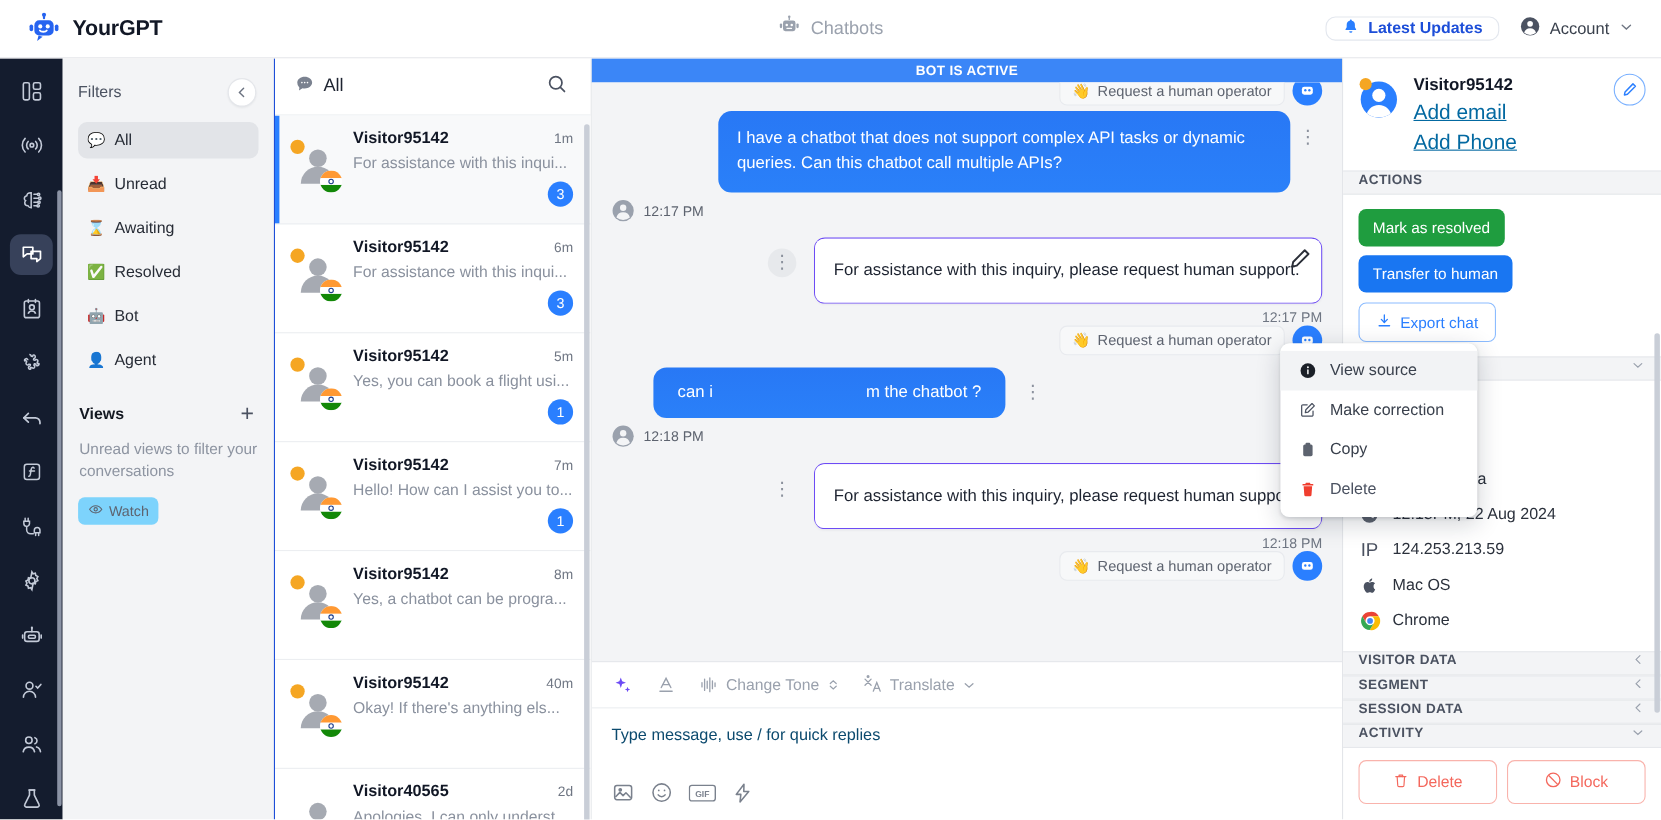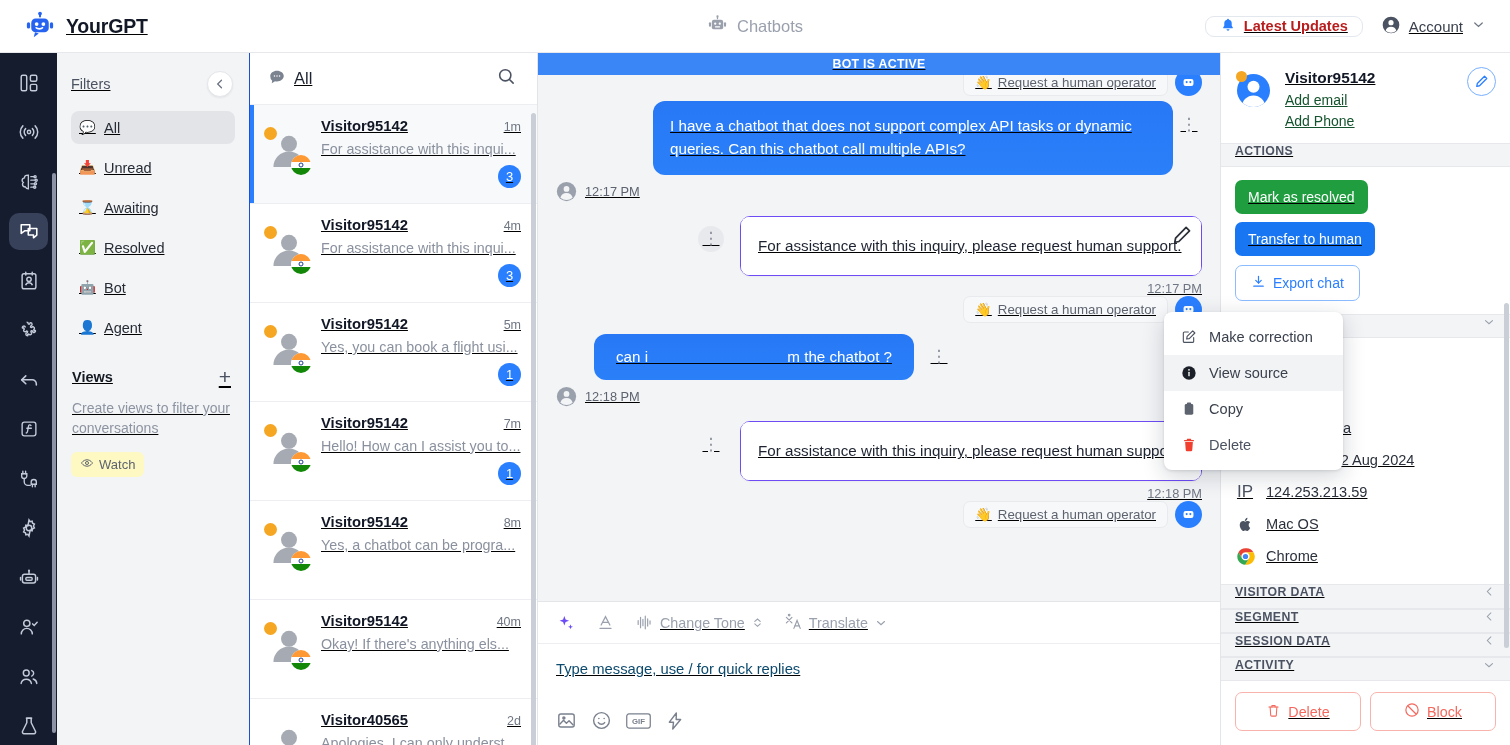--- a/index.html
+++ b/index.html
@@ -3,21 +3,21 @@
 <meta charset="utf-8">
 <style>
   * { box-sizing: border-box; margin: 0; padding: 0; }
   html, body {
     width: 1510px; height: 745px;
     overflow: hidden;
     font-family: "Liberation Sans", sans-serif;
     background: #ffffff;
     -webkit-font-smoothing: antialiased;
   }
-  .app { width: 1510px; height: 745px; display: flex; flex-direction: column; text-decoration: underline; }
+  .app { width: 1510px; height: 745px; display: flex; flex-direction: column; }
 
   
   .topbar {
     height: 53px; min-height: 53px;
     background: #ffffff;
     border-bottom: 1px solid #e6e8ec;
     display: flex; align-items: center;
     position: relative;
     z-index: 40;
   }
@@ -31,21 +31,21 @@
   }
   .topbar-center .lbl { font-size: 16.5px; color: #9aa1ad; }
   .topbar-right {
     margin-left: auto; display: flex; align-items: center; gap: 10px;
     padding-right: 16px;
   }
   .updates-btn {
     display: flex; align-items: center; gap: 8px;
     border: 1px solid #e3e7ee; border-radius: 9px;
     padding: 0 14px; background: #fff;
-    font-size: 14.5px; color: #b91c1c; font-weight: 600;
+    font-size: 14.5px; color: #1d4ed8; font-weight: 600;
     cursor: pointer;
   }
   .account-btn {
     display: flex; align-items: center; gap: 8px;
     padding: 6px 8px; background: transparent; border: none;
     font-size: 15px; color: #3a414d; cursor: pointer;
   }
 
   
   .body-row { flex: 1; display: flex; min-height: 0; position: relative; }
@@ -102,21 +102,21 @@
   .filter-emoji { font-size: 13.5px; width: 16px; text-align: center; line-height: 1; }
   .views-head {
     display: flex; align-items: center; justify-content: space-between;
     margin-top: 22px; margin-bottom: 12px; padding: 0 4px 0 1px;
   }
   .views-title { font-size: 14.5px; font-weight: bold; color: #141922; }
   .views-plus { font-size: 21px; color: #4b5261; cursor: pointer; line-height: 1; }
   .views-hint { font-size: 14px; color: #8d94a1; line-height: 1.42; padding: 0 1px; }
   .watch-chip {
     margin-top: 13px; display: inline-flex; align-items: center; gap: 5px;
-    background: #fef9c3; border-radius: 6px; padding: 4px 9px;
+    background: #7dd3fc; border-radius: 6px; padding: 4px 9px;
     font-size: 13px; color: #5d636f; cursor: pointer;
   }
 
   
   .convlist {
     width: 288px; min-width: 288px;
     background: #ffffff;
     border-right: 1px solid #e3e5e9;
     display: flex; flex-direction: column;
     position: relative;
@@ -298,21 +298,21 @@
   .rp-avatar-circle {
     width: 33px; height: 33px; border-radius: 50%; background: #2a7fff;
     display: flex; align-items: flex-end; justify-content: center; overflow: hidden;
   }
   .rp-avatar-circle svg { width: 31px; height: 31px; color: #fff; }
   .rp-avatar-dot {
     position: absolute; left: -1px; top: -3px; width: 11px; height: 11px;
     border-radius: 50%; background: #f5a623;
   }
   .rp-name { font-size: 15.4px; font-weight: bold; color: #111725; }
-  .rp-link { font-size: 14px; color: #14532d; text-decoration: underline; display: block; margin-top: 5px; cursor: pointer; }
+  .rp-link { font-size: 19px; color: #0369a1; text-decoration: underline; display: block; margin-top: 5px; cursor: pointer; }
   .rp-edit {
     position: absolute; right: 14px; top: 14px;
     width: 29px; height: 29px; border-radius: 50%;
     border: 1.4px solid #79b0ff; color: #2a7fff;
     display: flex; align-items: center; justify-content: center; cursor: pointer;
   }
   .rp-section-head {
     height: 26px; background: #f3f4f6; border-top: 1px solid #e6e8ec; border-bottom: 1px solid #e6e8ec;
     display: flex; align-items: flex-start; justify-content: space-between;
     padding: 0 14px; font-size: 12.3px; font-weight: bold; color: #4b5261;
@@ -553,21 +553,21 @@
       </div>
       <div class="filter-item">
         <span class="filter-emoji">👤</span>
         <span>Agent</span>
       </div>
 
       <div class="views-head">
         <span class="views-title">Views</span>
         <span class="views-plus">+</span>
       </div>
-      <div class="views-hint">Create views to filter your conversations</div>
+      <div class="views-hint">Unread views to filter your conversations</div>
       <div class="watch-chip">
         <span>
           <svg width="14" height="14" viewBox="0 0 24 24" fill="none" stroke="currentColor" stroke-width="1.7">
               <path d="M2.5 12s3.6-5.6 9.5-5.6S21.5 12 21.5 12s-3.6 5.6-9.5 5.6S2.5 12 2.5 12z"></path>
               <circle cx="12" cy="12" r="2.6"></circle>
             </svg>
         </span>
         <span>Watch</span>
       </div>
     </div>
@@ -629,21 +629,21 @@
               </svg>
             <span class="flag">
                 <i class="f1"></i>
                 <i class="f2"></i>
                 <i class="f3"></i>
               </span>
           </div>
           <div class="conv-main">
             <div class="conv-toprow">
               <span class="conv-name">Visitor95142</span>
-              <span class="conv-time">4m</span>
+              <span class="conv-time">6m</span>
             </div>
             <div class="conv-snippet">For assistance with this inqui...</div>
             <div class="badge-slot">
                 <div class="conv-badge">3</div>
               </div>
           </div>
         </div>
 
         <div class="conv-row">
           <div class="avatar-wrap">
@@ -867,38 +867,38 @@
                 <rect x="5" y="7" width="14" height="10" rx="3"></rect>
                 <circle cx="9.4" cy="11.4" r="1.5" fill="#2a7fff"></circle>
                 <circle cx="14.6" cy="11.4" r="1.5" fill="#2a7fff"></circle>
               </svg>
           </div>
         </div>
 
       </div>
 
       <div class="ctx-menu">
-        <div class="ctx-item">
-          <span class="ctx-ico">
-            <svg width="16" height="16" viewBox="0 0 24 24" fill="none" stroke="#4b5261" stroke-width="1.7" stroke-linecap="round" stroke-linejoin="round">
-                <path d="M11 4.5H5.2A1.7 1.7 0 003.5 6.2v12.1a1.7 1.7 0 001.7 1.7h12.1a1.7 1.7 0 001.7-1.7V13"></path>
-                <path d="M17.6 2.8l3.2 3.2-8.4 8.4-3.9.7.7-3.9z"></path>
-              </svg>
-          </span>
-          <span>Make correction</span>
-        </div>
         <div class="ctx-item hover">
           <span class="ctx-ico">
             <svg width="16" height="16" viewBox="0 0 24 24" fill="#1b1f27">
                 <circle cx="12" cy="12" r="10"></circle>
                 <rect x="11" y="10" width="2" height="7" rx="1" fill="#fff"></rect>
                 <circle cx="12" cy="7.2" r="1.3" fill="#fff"></circle>
               </svg>
           </span>
           <span>View source</span>
+        </div>
+        <div class="ctx-item">
+          <span class="ctx-ico">
+            <svg width="16" height="16" viewBox="0 0 24 24" fill="none" stroke="#4b5261" stroke-width="1.7" stroke-linecap="round" stroke-linejoin="round">
+                <path d="M11 4.5H5.2A1.7 1.7 0 003.5 6.2v12.1a1.7 1.7 0 001.7 1.7h12.1a1.7 1.7 0 001.7-1.7V13"></path>
+                <path d="M17.6 2.8l3.2 3.2-8.4 8.4-3.9.7.7-3.9z"></path>
+              </svg>
+          </span>
+          <span>Make correction</span>
         </div>
         <div class="ctx-item">
           <span class="ctx-ico">
             <svg width="16" height="16" viewBox="0 0 24 24" fill="#5d636f">
                 <rect x="5.6" y="4.6" width="12.8" height="16" rx="2.2"></rect>
                 <rect x="8.8" y="2.2" width="6.4" height="4.2" rx="1.4"></rect>
               </svg>
           </span>
           <span>Copy</span>
         </div>

